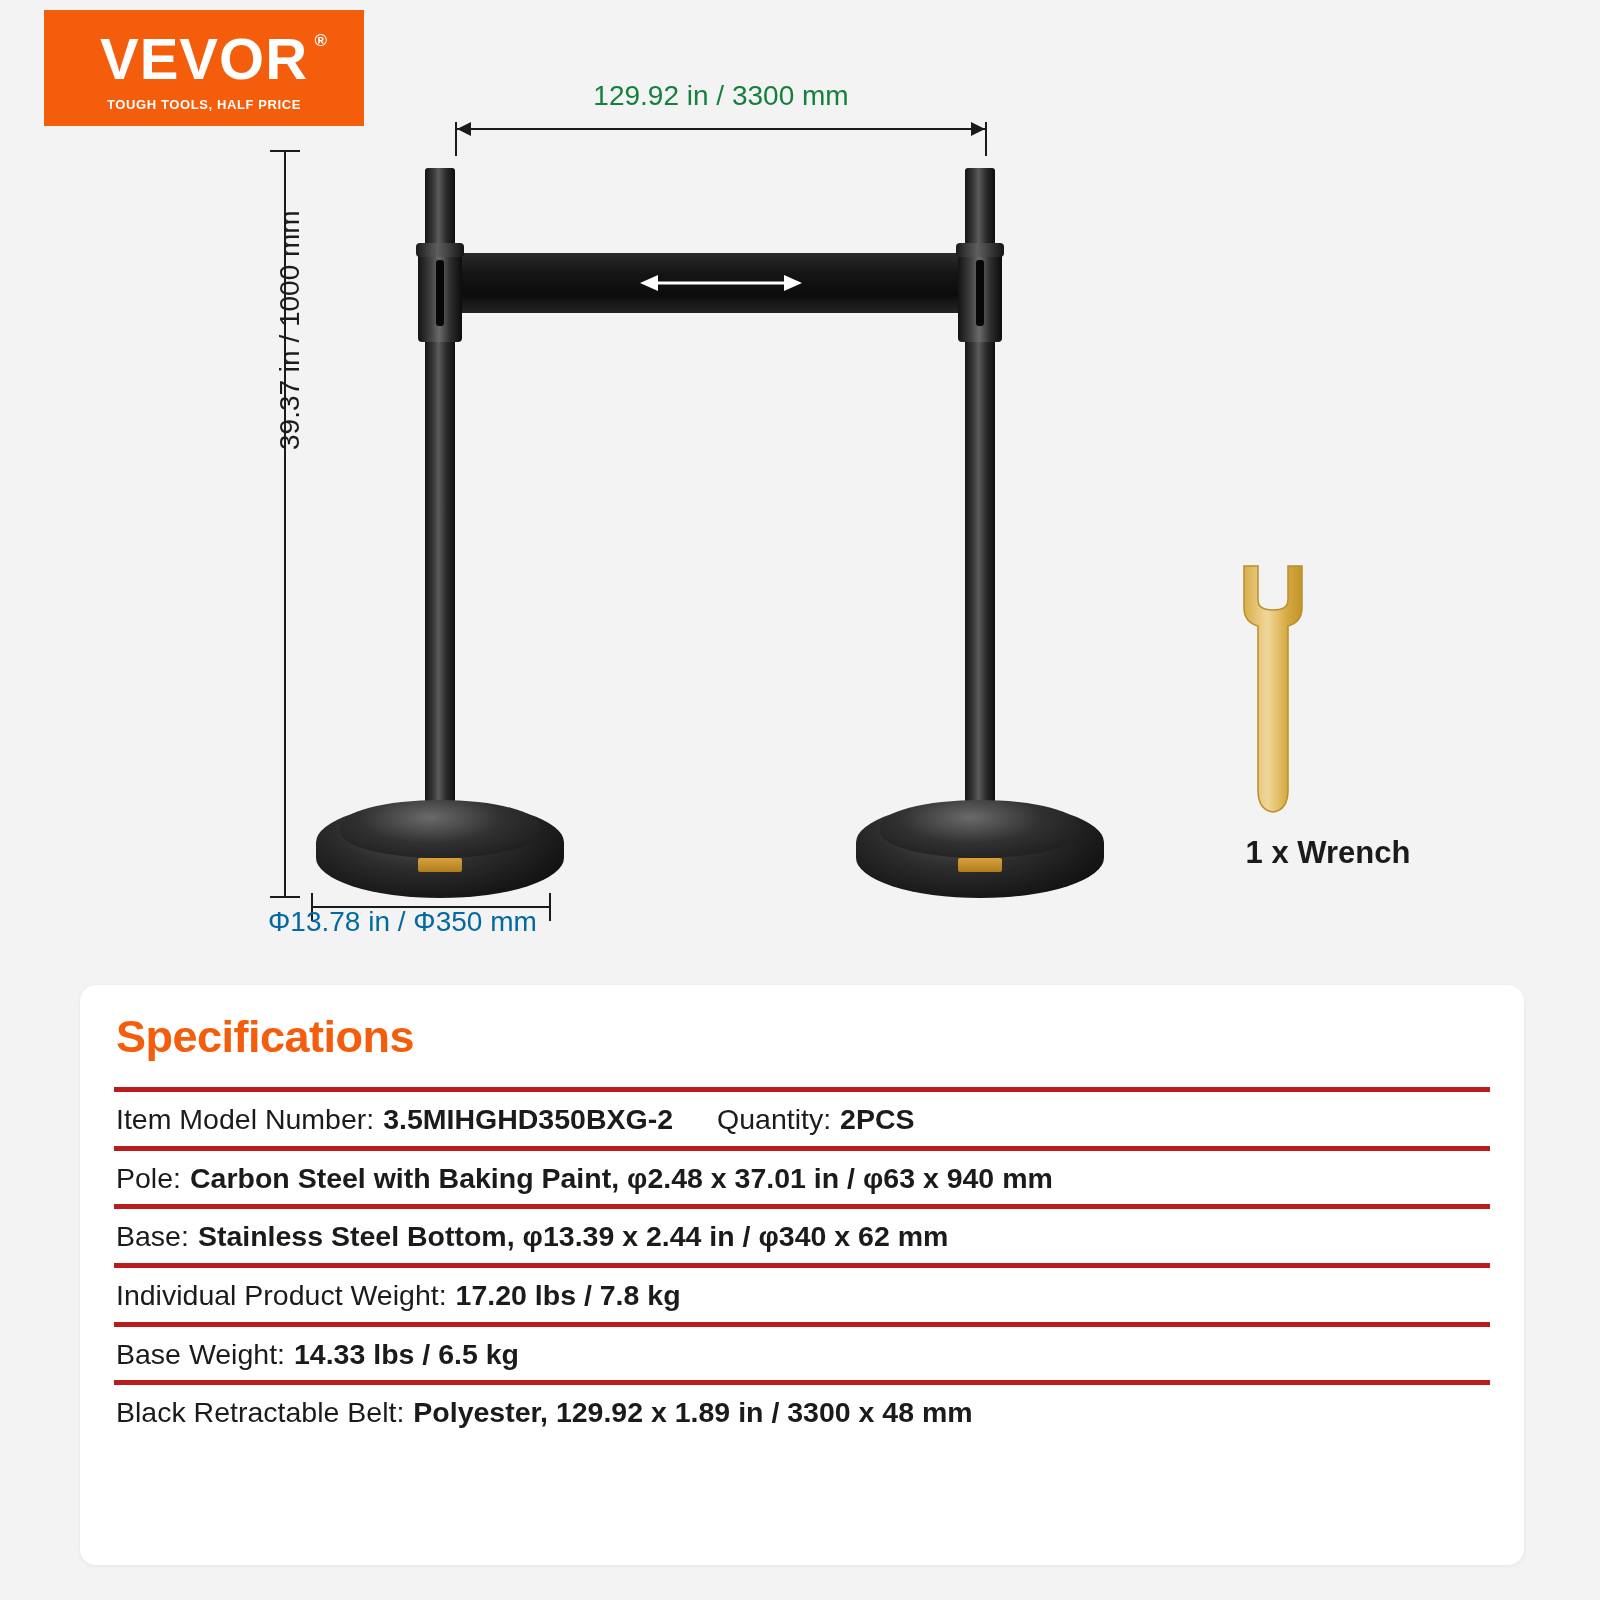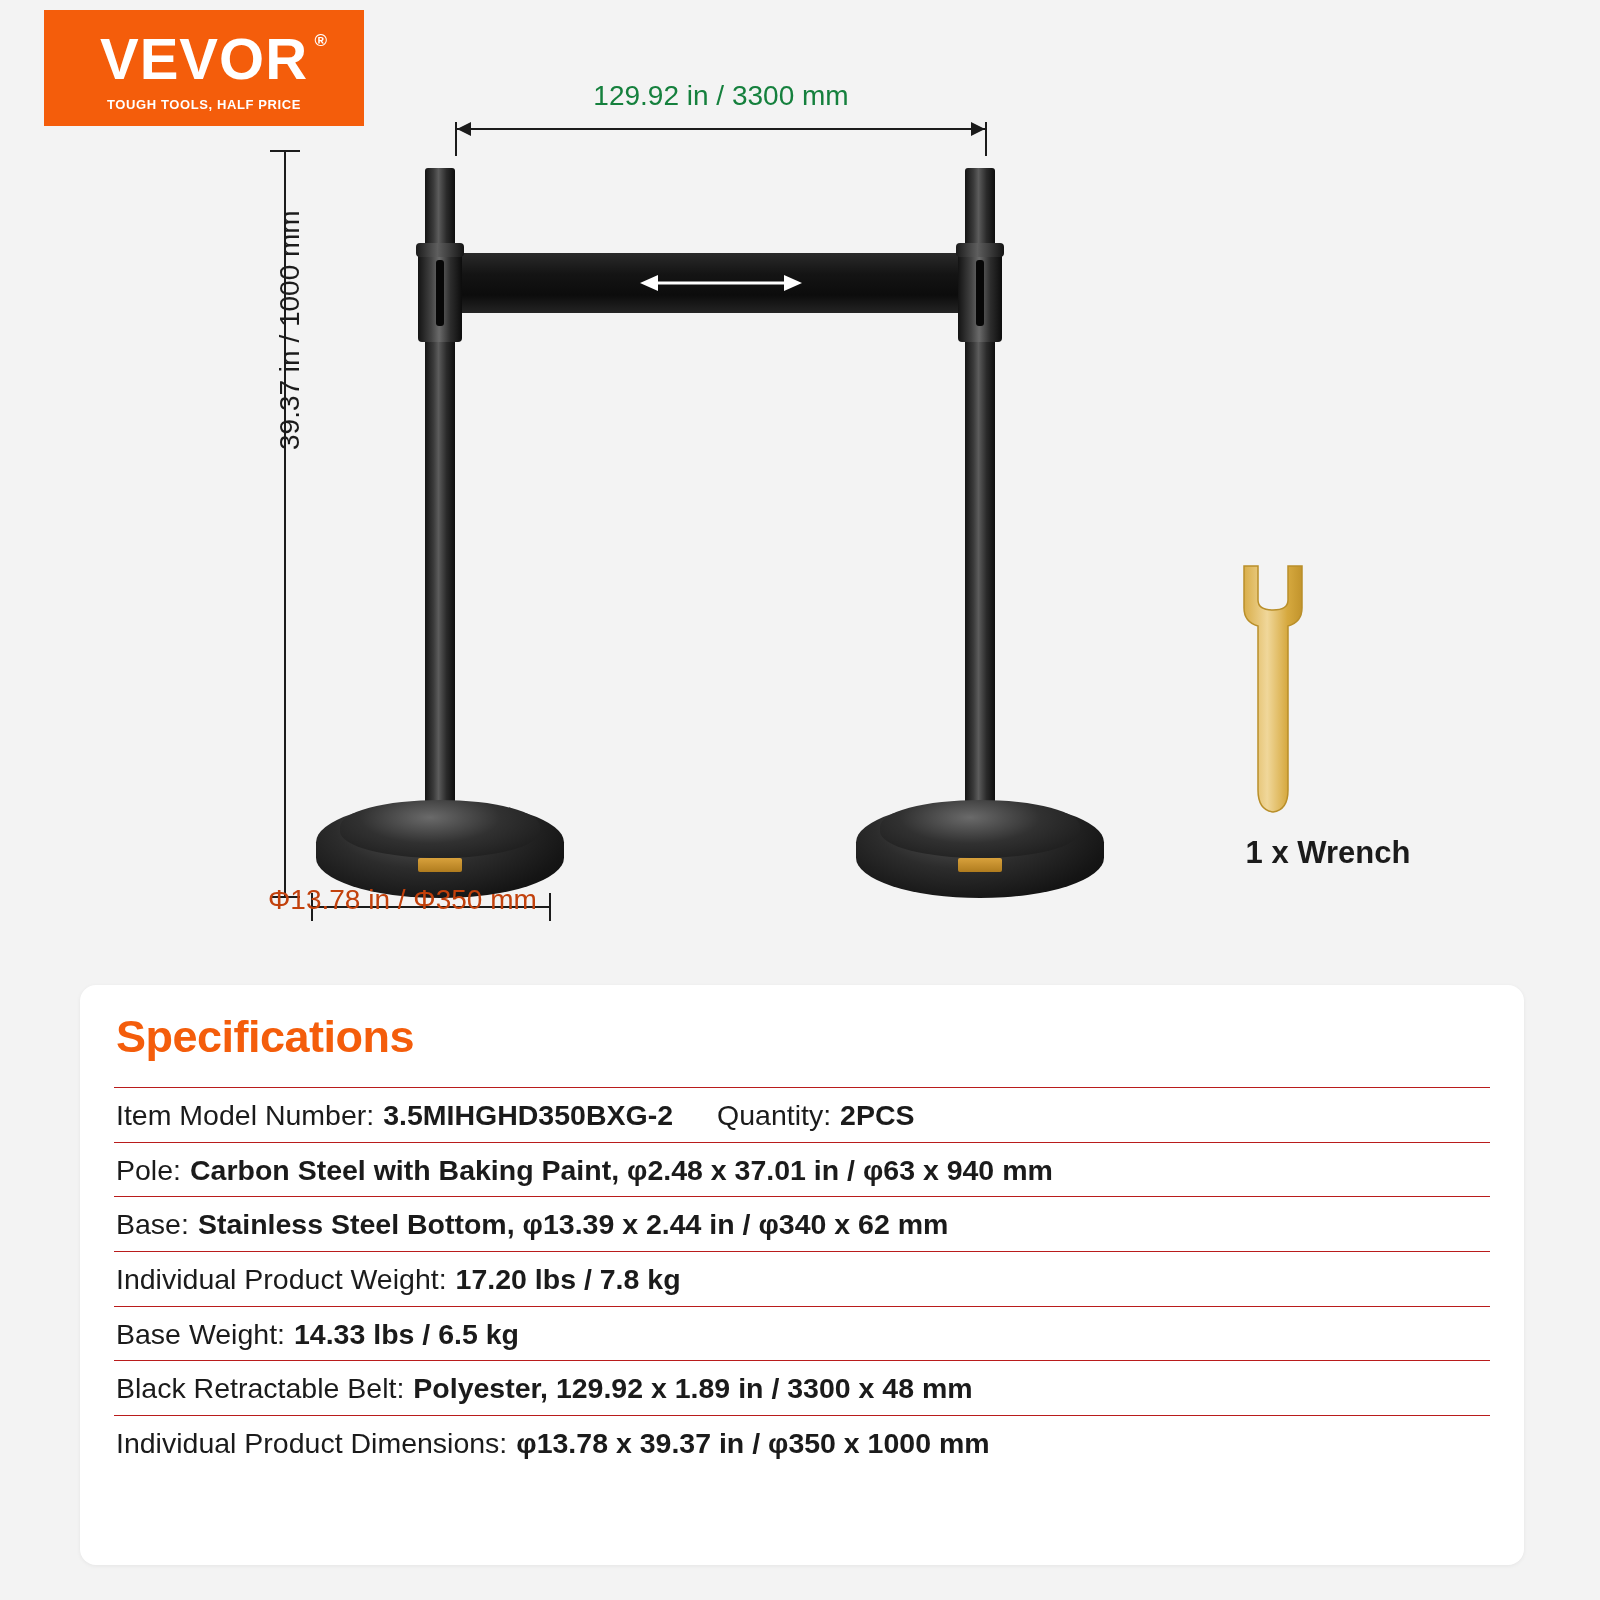--- a/index.html
+++ b/index.html
@@ -211,23 +211,23 @@
   .dim-base-line .cap-l, .dim-base-line .cap-r {
     position: absolute;
     top: -13px;
     width: 2px; height: 28px;
     background: #1b1b1b;
   }
   .dim-base-line .cap-l { left: 0; }
   .dim-base-line .cap-r { right: 0; }
   .dim-base-label {
     position: absolute;
-    left: 268px; top: 884px;
+    left: 268px; top: 906px;
     font-size: 28px;
-    color: #c2410c;
+    color: #0369a1;
     white-space: nowrap;
   }
 
   
   .wrench {
     position: absolute;
     left: 1228px; top: 560px;
     width: 90px; height: 260px;
   }
   .wrench-label {
@@ -251,21 +251,21 @@
     box-shadow: 0 1px 4px rgba(0,0,0,0.06);
   }
   .spec-title {
     color: #f45d0b;
     font-size: 45px;
     font-weight: bold;
     margin: 4px 0 24px 2px;
     letter-spacing: -0.5px;
   }
   .spec-row {
-    border-top: 1px solid #b91c1c;
+    border-top: 5px solid #b91c1c;
     padding: 10px 2px 8px 2px;
     font-size: 28.5px;
     color: #1b1b1b;
     line-height: 1.25;
     display: flex;
     align-items: baseline;
     white-space: nowrap;
   }
   .spec-row .lbl { font-weight: normal; }
   .spec-row .val { font-weight: bold; margin-left: 9px; }
@@ -386,19 +386,15 @@
     <div class="spec-row">
       <span class="lbl">Base Weight:</span>
       <span class="val">14.33 lbs / 6.5 kg</span>
     </div>
 
     <div class="spec-row">
       <span class="lbl">Black Retractable Belt:</span>
       <span class="val">Polyester, 129.92 x 1.89 in / 3300 x 48 mm</span>
     </div>
 
-    <div class="spec-row">
-      <span class="lbl">Individual Product Dimensions:</span>
-      <span class="val">φ13.78 x 39.37 in / φ350 x 1000 mm</span>
-    </div>
   </div>
 
 </div>
 
 </body></html>

